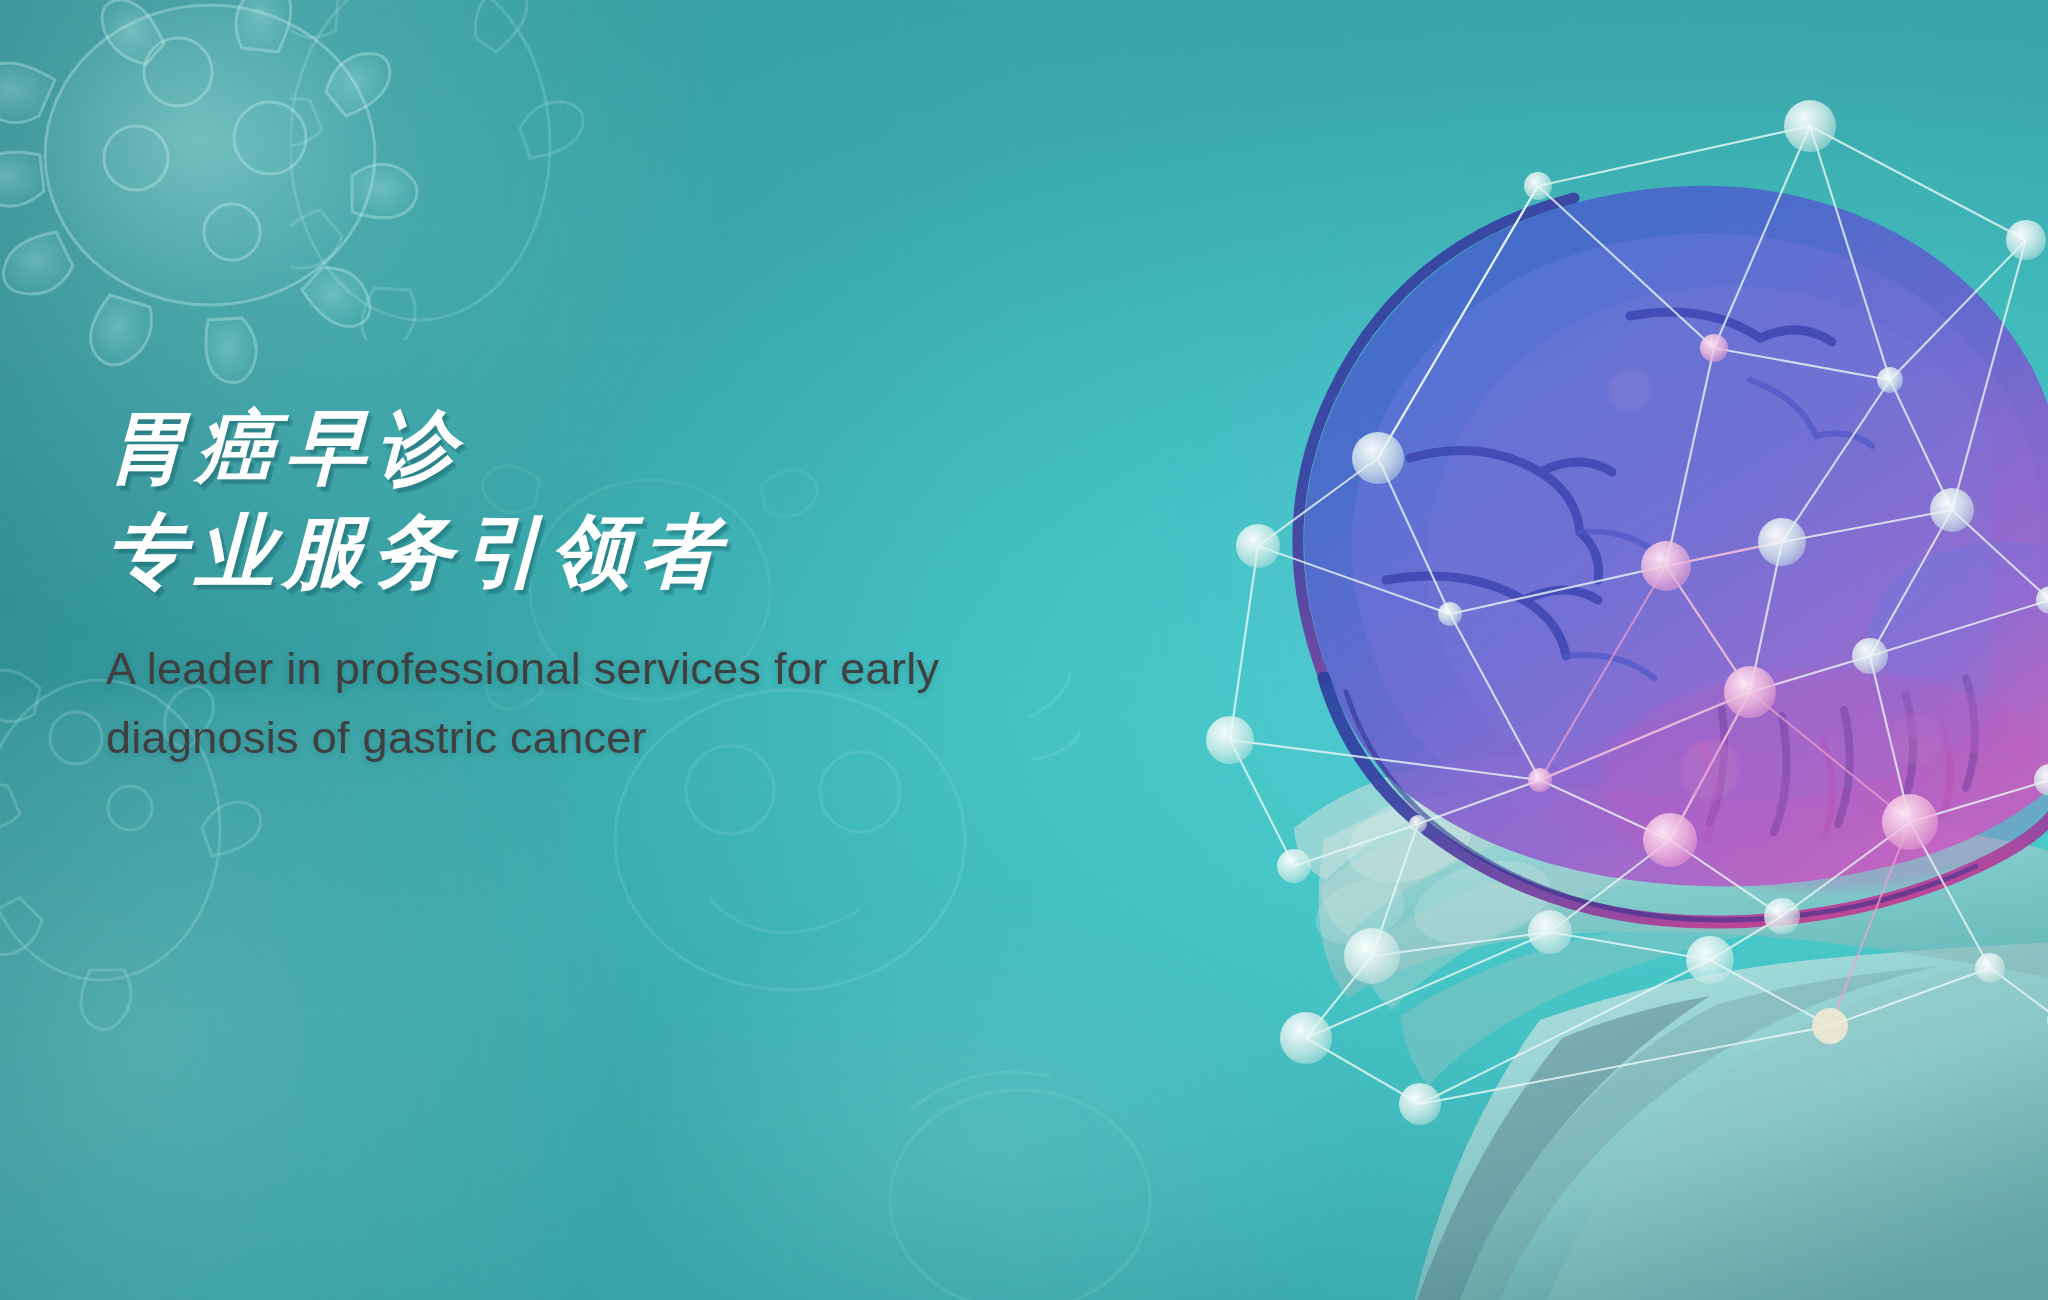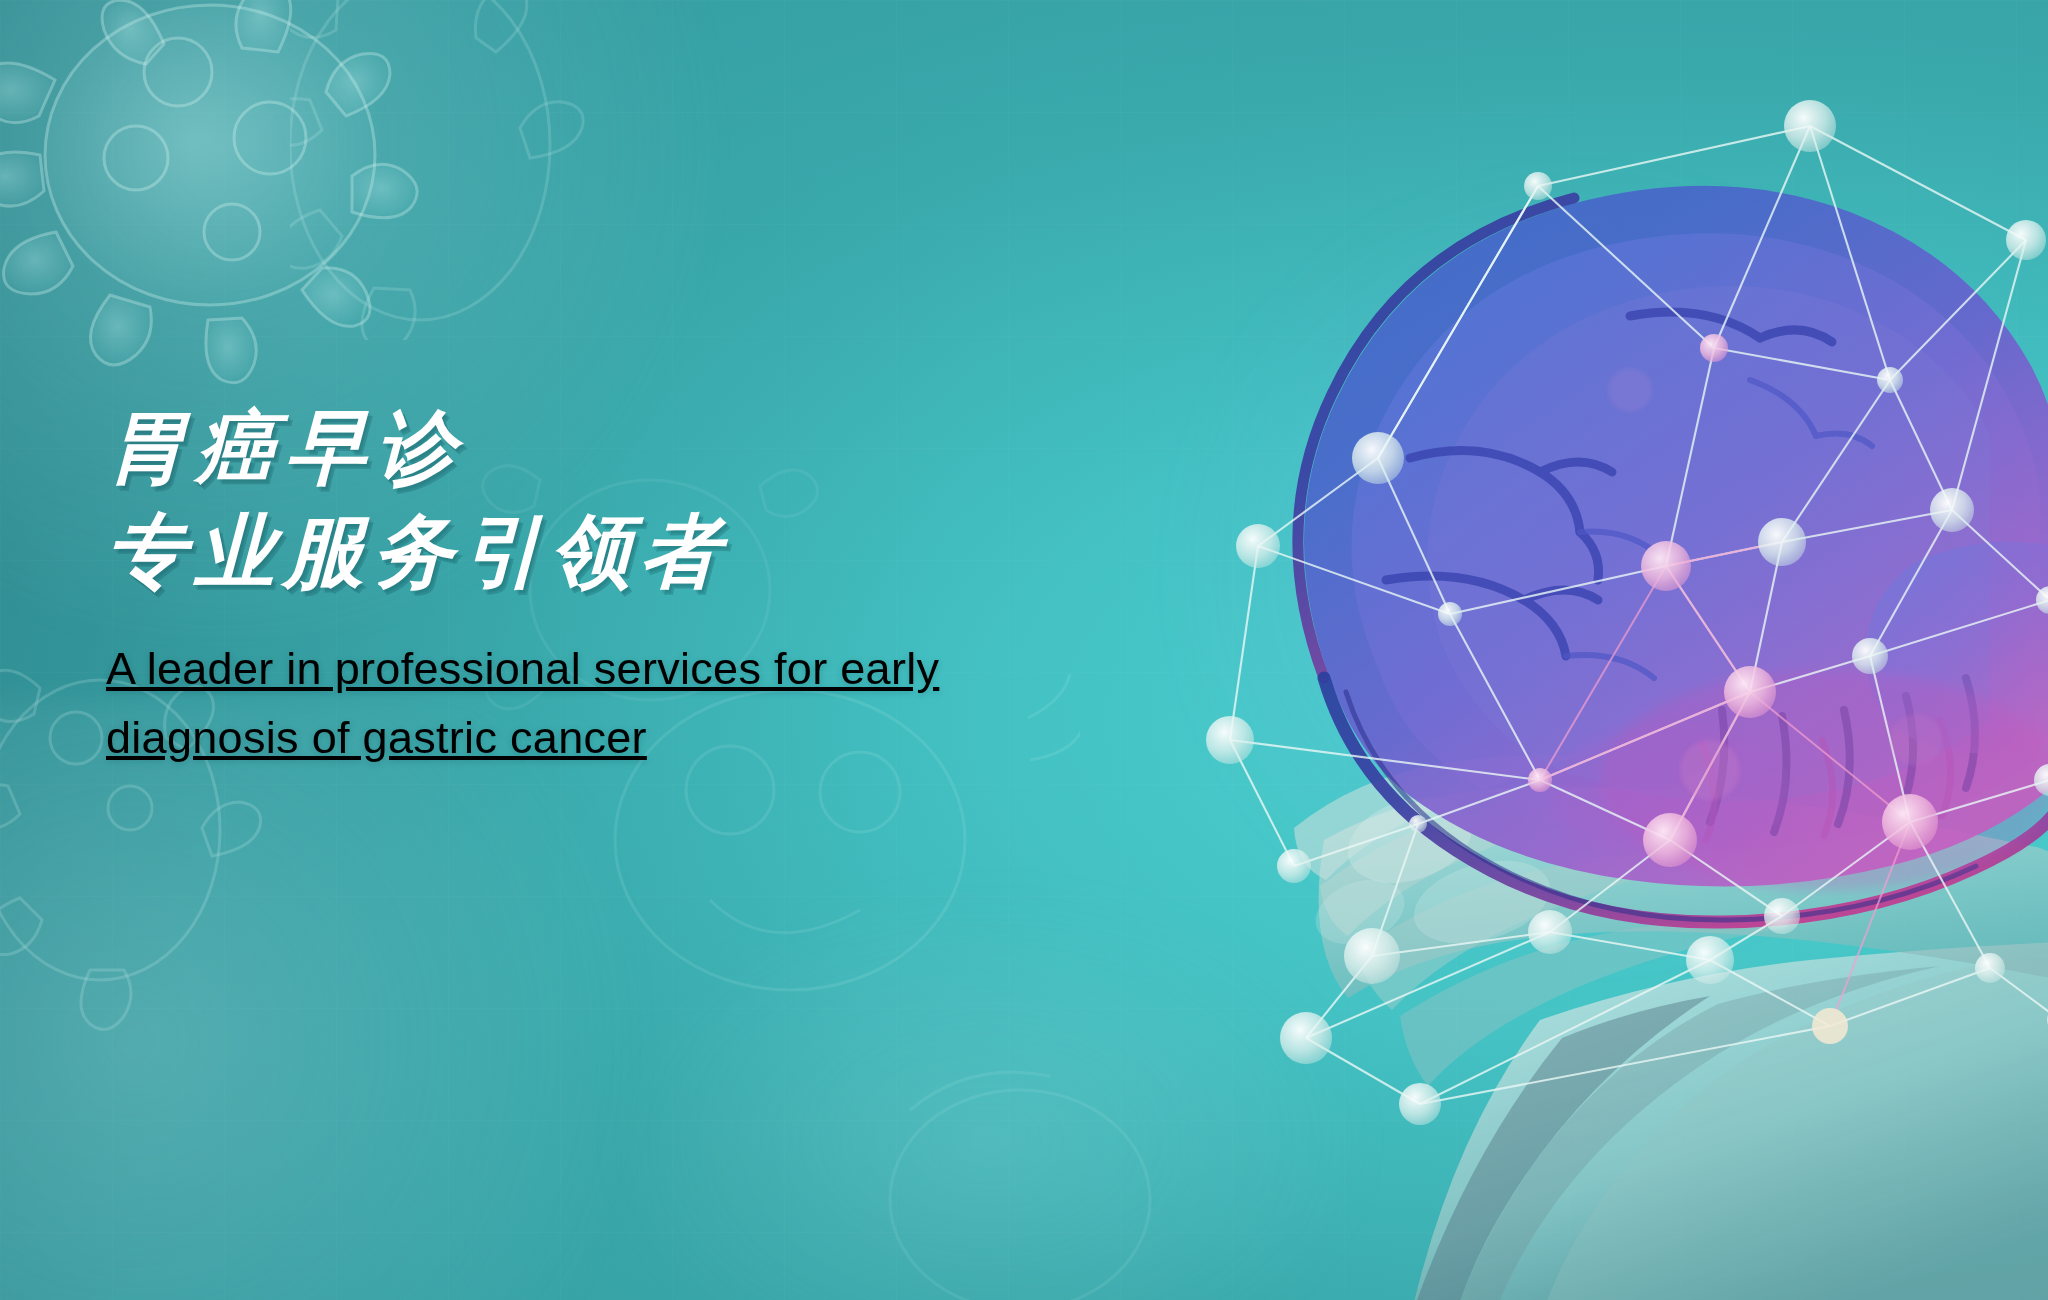--- a/index.html
+++ b/index.html
@@ -68,28 +68,27 @@
     letter-spacing:10px;
     white-space:nowrap;
     text-shadow:
       4px 5px 0 rgba(20,92,100,0.30),
       2px 3px 1px rgba(20,92,100,0.22);
     transform:skewX(-1deg);
   }
   .cn-line.l2{letter-spacing:9px;}
   .en{
     margin-top:30px;
-    color:#000000;
+    color:#404040;
     font-size:45px;
     line-height:69px;
     font-weight:400;
     letter-spacing:.3px;
     text-shadow:0 2px 6px rgba(18,88,96,0.30);
     max-width:1010px;
-    text-decoration:underline;
   }
 
   
   .art{position:absolute;left:1110px;top:80px;width:950px;height:1240px;}
   .art svg{position:absolute;left:0;top:0;}
   .art-glow{
     position:absolute;left:60px;top:90px;width:820px;height:800px;
     background:radial-gradient(ellipse at 50% 50%, rgba(130,150,240,0.20) 0%, rgba(120,160,230,0.07) 48%, rgba(0,0,0,0) 72%);
     filter:blur(18px);
   }

